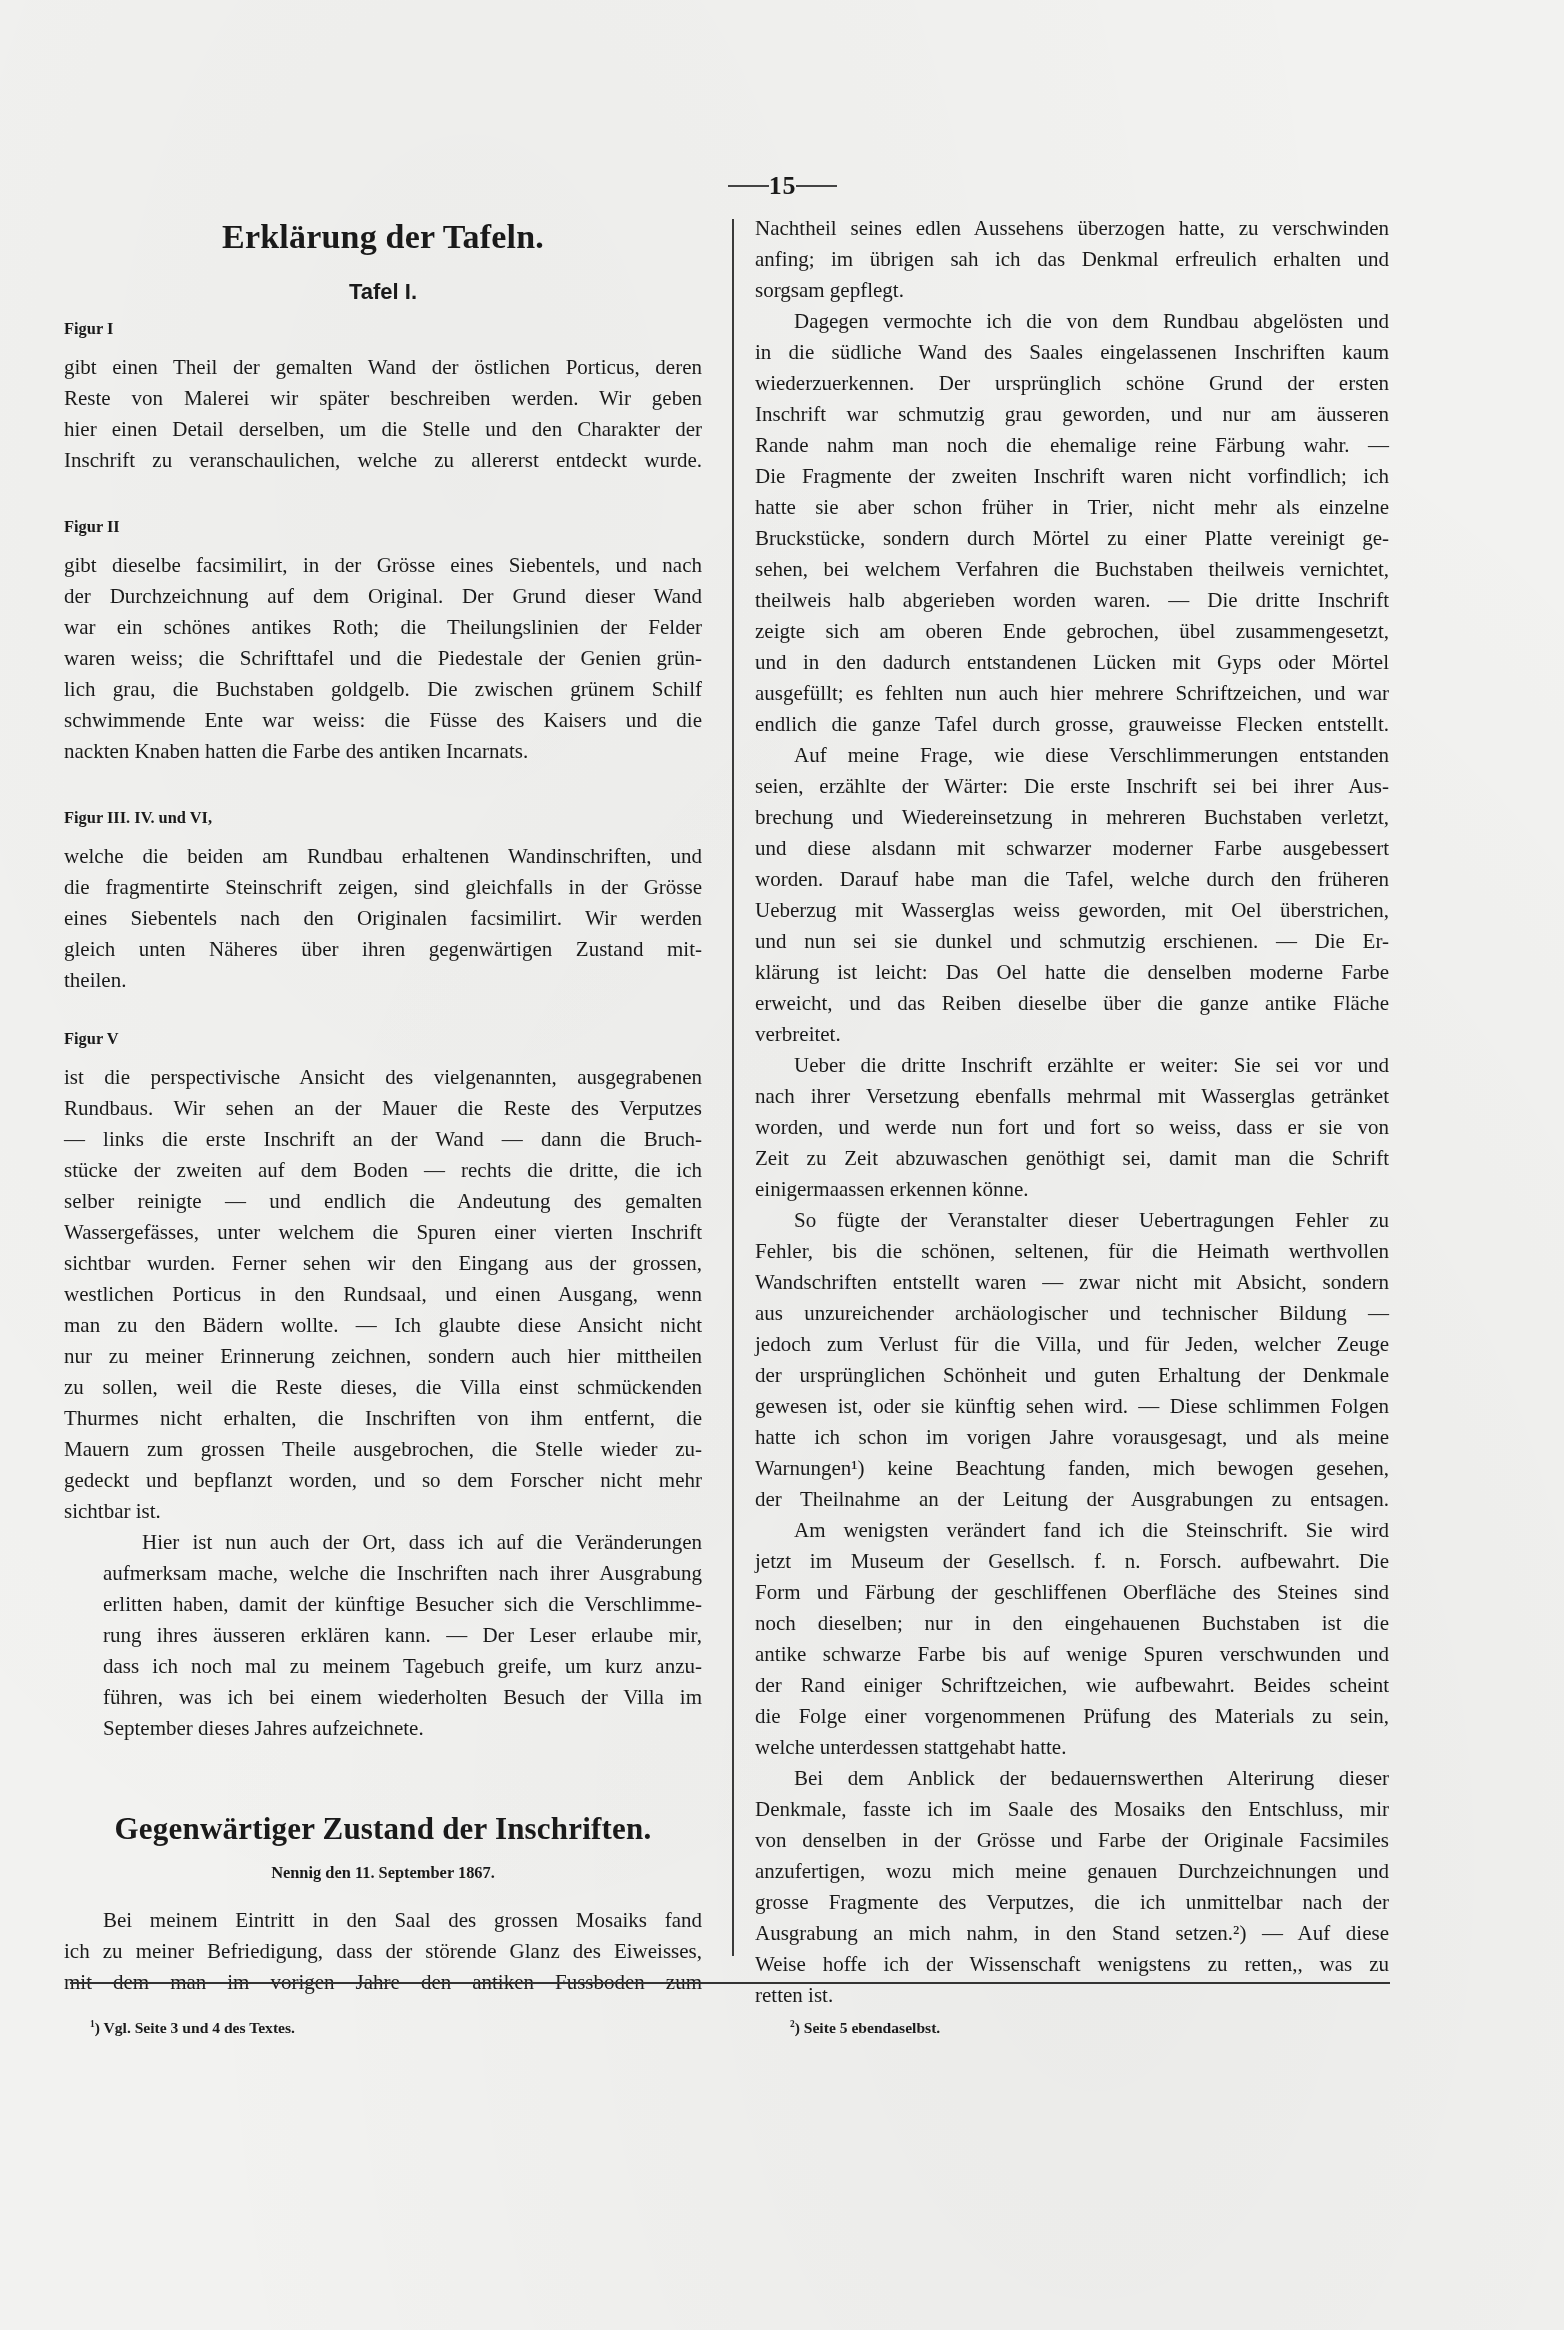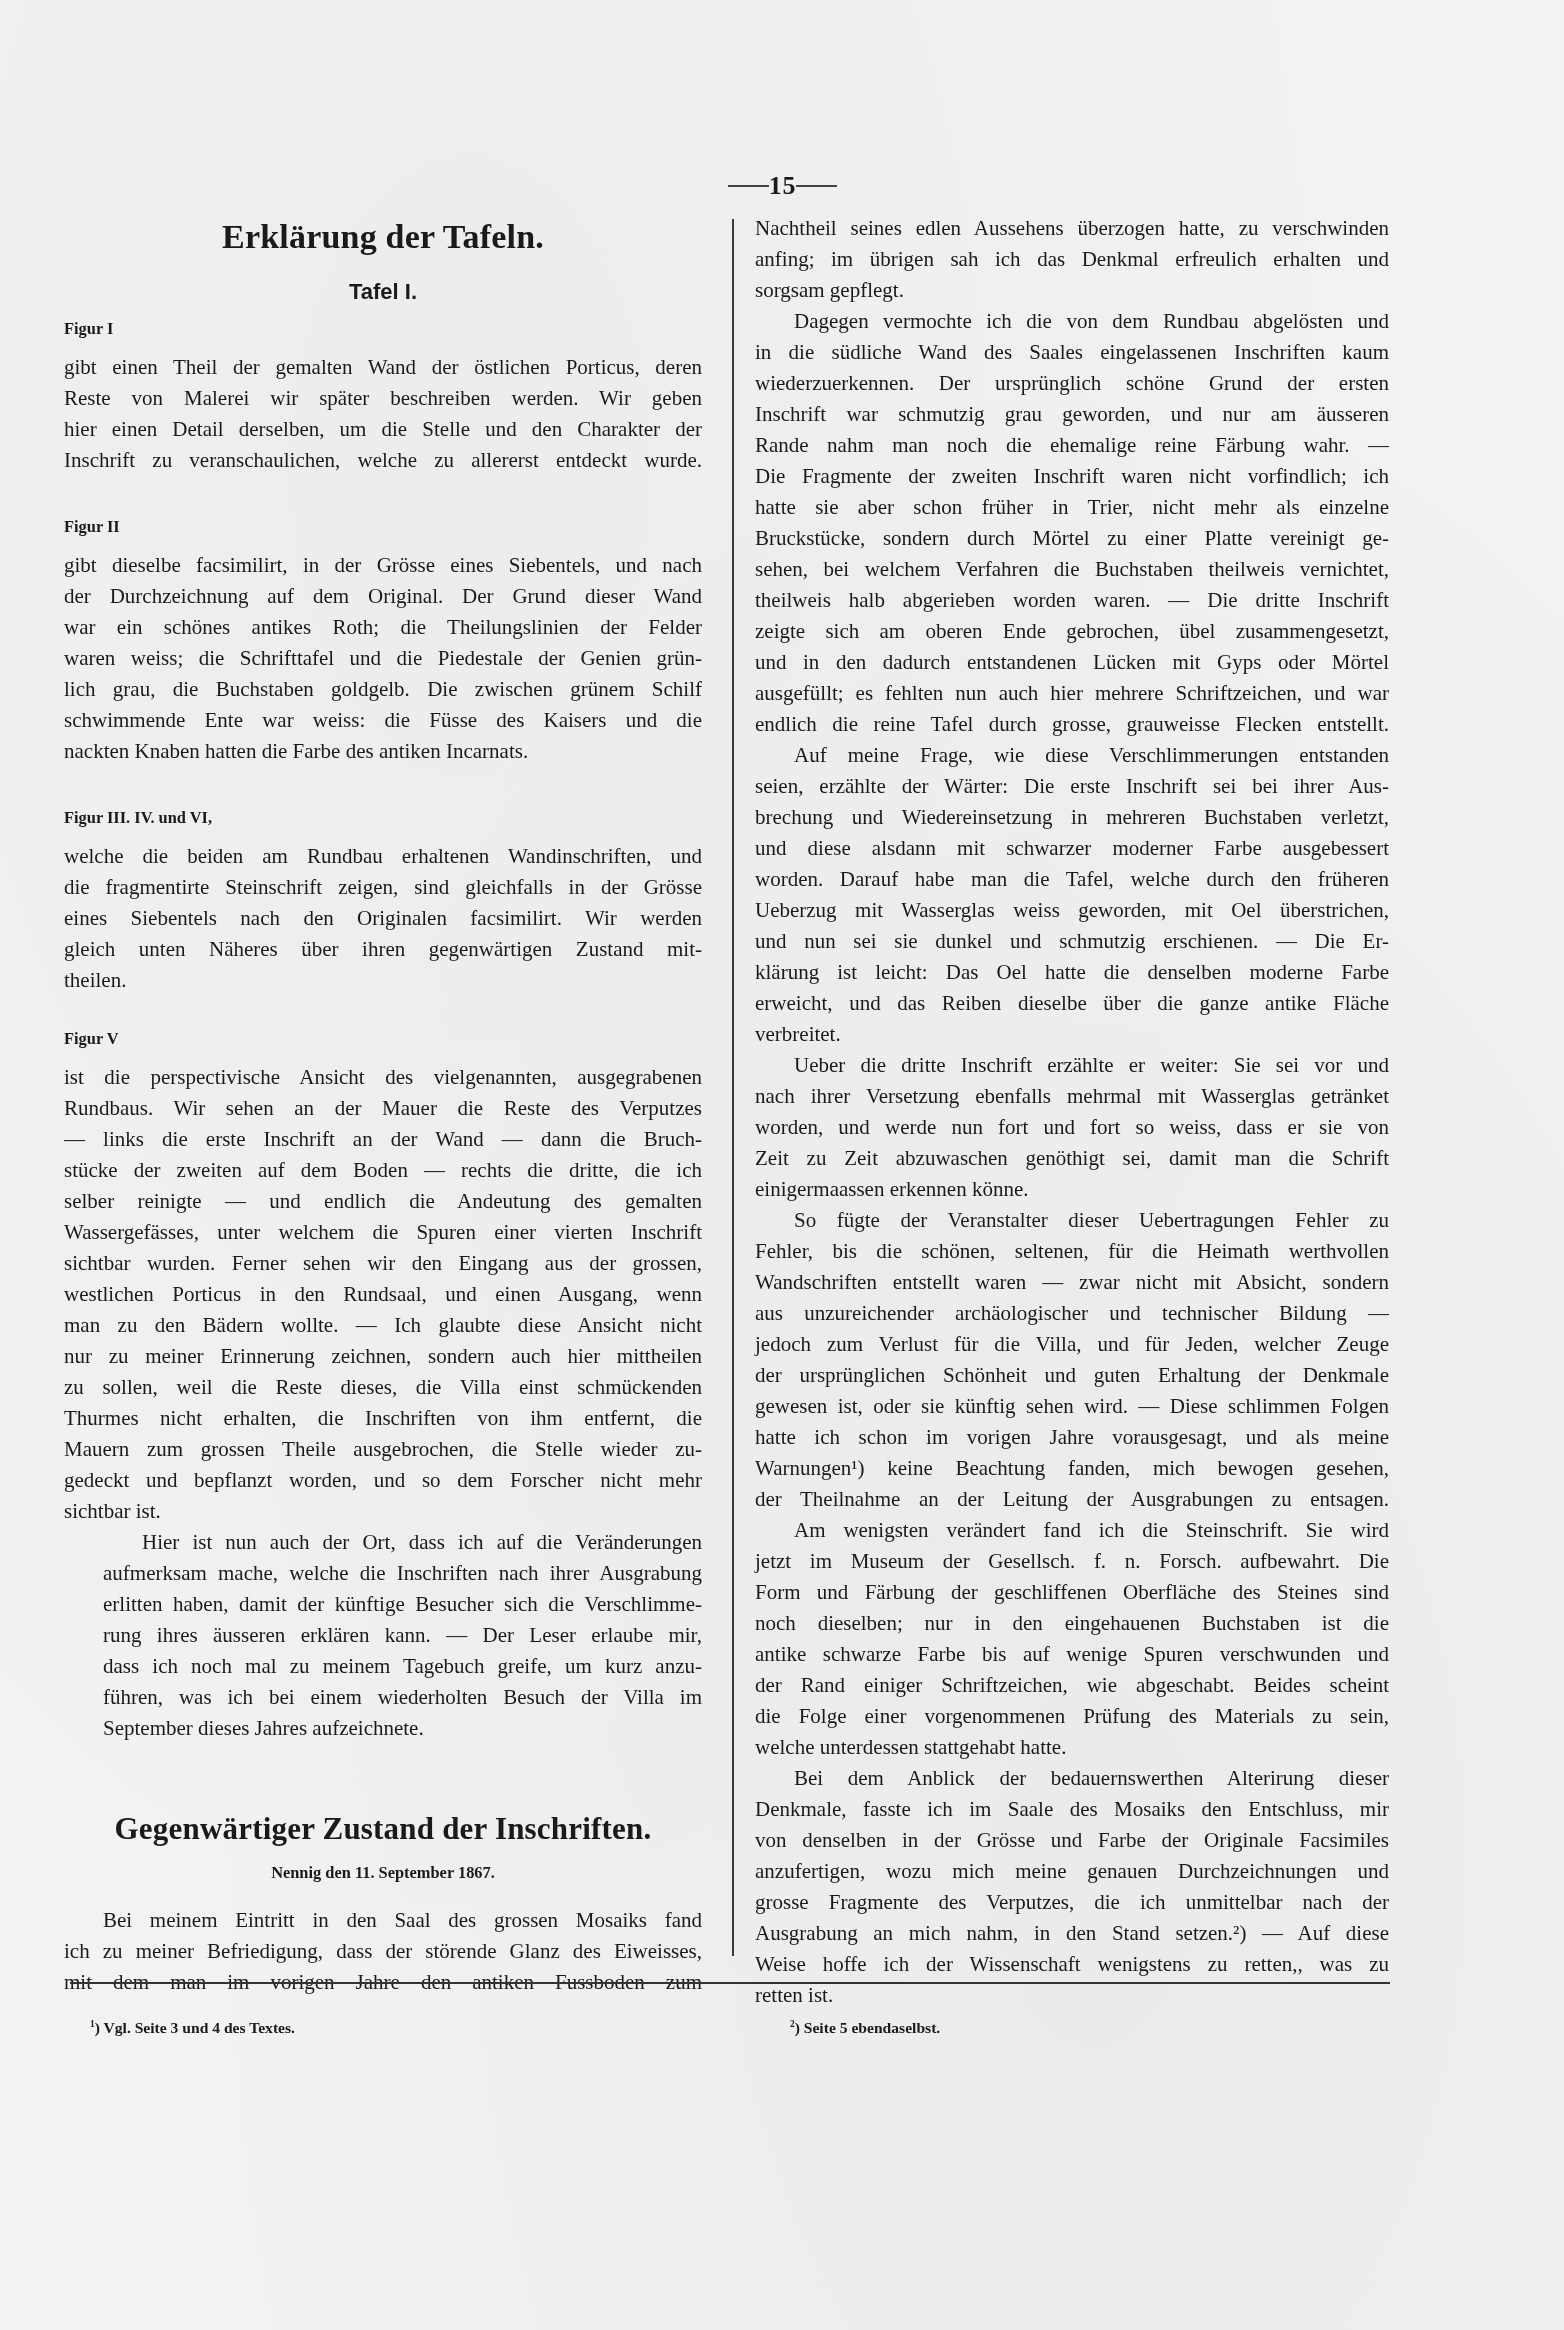--- a/index.html
+++ b/index.html
@@ -157,21 +157,21 @@
     <span class="line">Inschrift war schmutzig grau geworden, und nur am äusseren</span>
     <span class="line">Rande nahm man noch die ehemalige reine Färbung wahr. —</span>
     <span class="line">Die Fragmente der zweiten Inschrift waren nicht vorfindlich; ich</span>
     <span class="line">hatte sie aber schon früher in Trier, nicht mehr als einzelne</span>
     <span class="line">Bruckstücke, sondern durch Mörtel zu einer Platte vereinigt ge-</span>
     <span class="line">sehen, bei welchem Verfahren die Buchstaben theilweis vernichtet,</span>
     <span class="line">theilweis halb abgerieben worden waren. — Die dritte Inschrift</span>
     <span class="line">zeigte sich am oberen Ende gebrochen, übel zusammengesetzt,</span>
     <span class="line">und in den dadurch entstandenen Lücken mit Gyps oder Mörtel</span>
     <span class="line">ausgefüllt; es fehlten nun auch hier mehrere Schriftzeichen, und war</span>
-    <span class="line">endlich die reine Tafel durch grosse, grauweisse Flecken entstellt.</span>
+    <span class="line">endlich die ganze Tafel durch grosse, grauweisse Flecken entstellt.</span>
   </p>
   <p>
     <span class="line" style="padding-left:39px">Auf meine Frage, wie diese Verschlimmerungen entstanden</span>
     <span class="line">seien, erzählte der Wärter: Die erste Inschrift sei bei ihrer Aus-</span>
     <span class="line">brechung und Wiedereinsetzung in mehreren Buchstaben verletzt,</span>
     <span class="line">und diese alsdann mit schwarzer moderner Farbe ausgebessert</span>
     <span class="line">worden. Darauf habe man die Tafel, welche durch den früheren</span>
     <span class="line">Ueberzug mit Wasserglas weiss geworden, mit Oel überstrichen,</span>
     <span class="line">und nun sei sie dunkel und schmutzig erschienen. — Die Er-</span>
     <span class="line">klärung ist leicht: Das Oel hatte die denselben moderne Farbe</span>
@@ -196,21 +196,21 @@
     <span class="line">hatte ich schon im vorigen Jahre vorausgesagt, und als meine</span>
     <span class="line">Warnungen¹) keine Beachtung fanden, mich bewogen gesehen,</span>
     <span class="line">der Theilnahme an der Leitung der Ausgrabungen zu entsagen.</span>
   </p>
   <p>
     <span class="line" style="padding-left:39px">Am wenigsten verändert fand ich die Steinschrift. Sie wird</span>
     <span class="line">jetzt im Museum der Gesellsch. f. n. Forsch. aufbewahrt. Die</span>
     <span class="line">Form und Färbung der geschliffenen Oberfläche des Steines sind</span>
     <span class="line">noch dieselben; nur in den eingehauenen Buchstaben ist die</span>
     <span class="line">antike schwarze Farbe bis auf wenige Spuren verschwunden und</span>
-    <span class="line">der Rand einiger Schriftzeichen, wie abgeschabt. Beides scheint</span>
+    <span class="line">der Rand einiger Schriftzeichen, wie aufbewahrt. Beides scheint</span>
     <span class="line">die Folge einer vorgenommenen Prüfung des Materials zu sein,</span>
     <span class="line last">welche unterdessen stattgehabt hatte.</span>
   </p>
   <p>
     <span class="line" style="padding-left:39px">Bei dem Anblick der bedauernswerthen Alterirung dieser</span>
     <span class="line">Denkmale, fasste ich im Saale des Mosaiks den Entschluss, mir</span>
     <span class="line">von denselben in der Grösse und Farbe der Originale Facsimiles</span>
     <span class="line">anzufertigen, wozu mich meine genauen Durchzeichnungen und</span>
     <span class="line">grosse Fragmente des Verputzes, die ich unmittelbar nach der</span>
     <span class="line">Ausgrabung an mich nahm, in den Stand setzen.²) — Auf diese</span>

